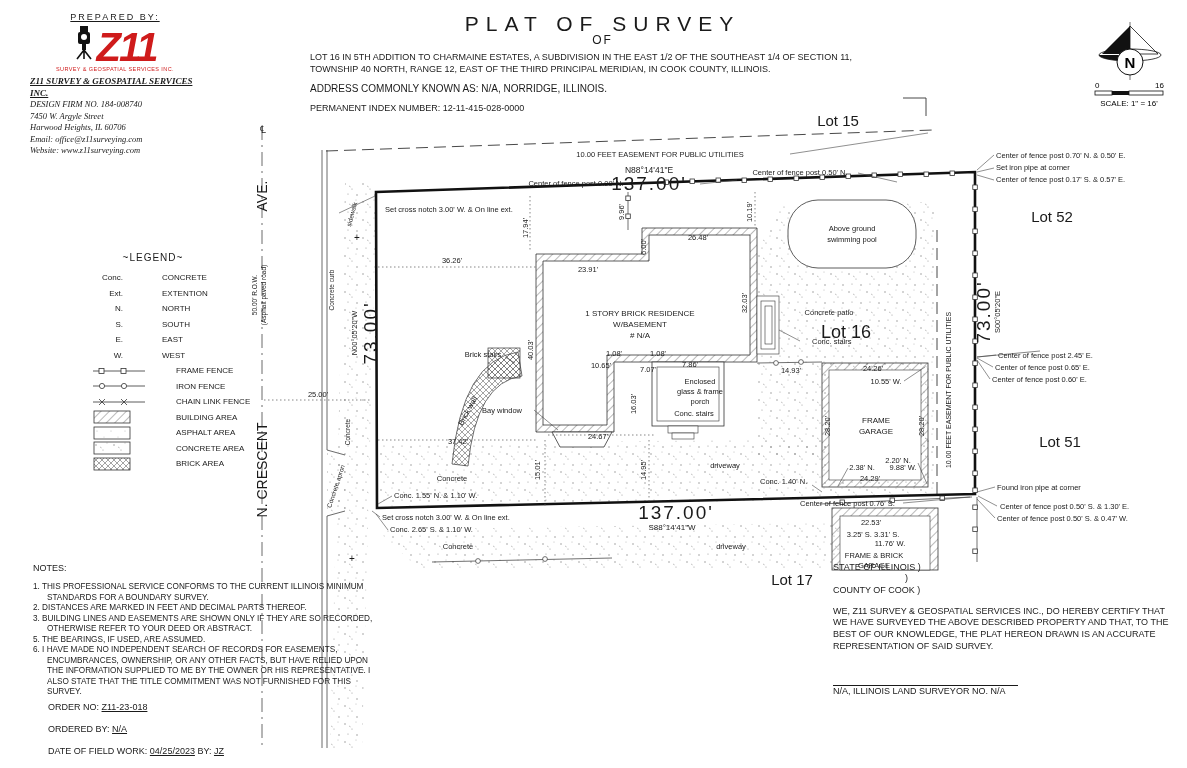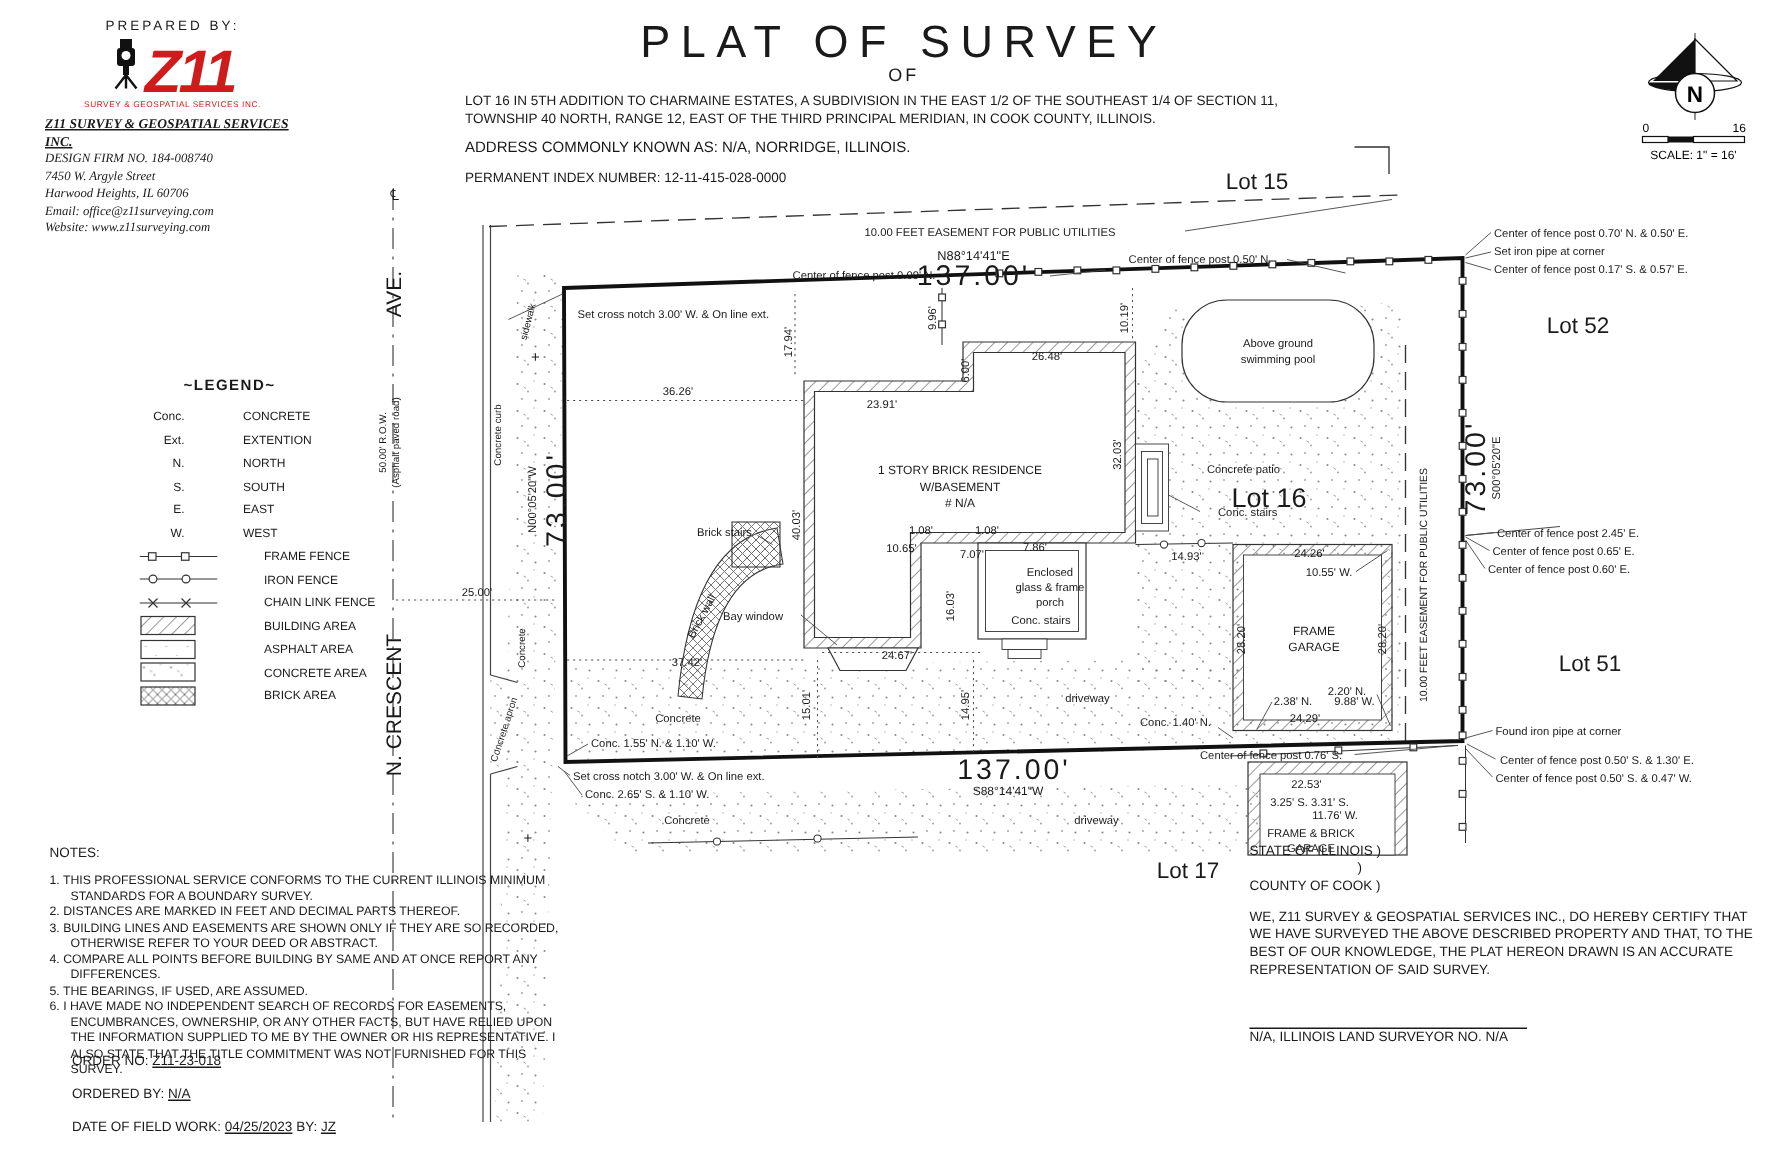--- a/index.html
+++ b/index.html
@@ -1,36 +1,36 @@
 <!DOCTYPE html>
 <html><head>
 <meta charset="utf-8">
 <style>
   html,body{margin:0;padding:0;}
   body{width:1187px;height:768px;position:relative;background:#ffffff;
        font-family:"Liberation Sans",sans-serif;color:#1a1a1a;overflow:hidden;}
   .abs{position:absolute;}
   
   #header{left:30px;top:12px;width:170px;}
-  .prepared{font-size:9px;text-align:center;letter-spacing:2px;}
+  .prepared{font-size:9px;text-align:center;letter-spacing:2px;text-decoration:underline;}
   .logo-row{display:flex;align-items:flex-end;justify-content:center;gap:3px;margin-top:2px;}
   .z11{color:#cf1b1b;font-size:40px;font-weight:bold;font-style:italic;line-height:0.85;letter-spacing:-2px;}
   .logo-sub{color:#cf1b1b;font-size:5.5px;text-align:center;letter-spacing:0.4px;margin-top:2px;}
   .firm{font-family:"Liberation Serif",serif;font-style:italic;text-align:left;font-size:8.5px;line-height:1.35;margin-top:3px;}
   .firm-name{font-weight:bold;text-decoration:underline;font-size:9px;}
   
   #titleblock{left:310px;top:12px;width:585px;}
-  .plat-title{font-size:30px;letter-spacing:7px;text-align:center;white-space:nowrap;}
+  .plat-title{font-size:21px;letter-spacing:7px;text-align:center;white-space:nowrap;}
   .plat-of{font-size:12px;text-align:center;letter-spacing:2px;margin-top:-3px;}
   .legal{font-size:9px;margin-top:5px;line-height:1.3;}
   .addr{font-size:10px;margin-top:8px;}
   .pin{font-size:9px;margin-top:9px;}
   
   #legend{left:93px;top:252px;width:185px;}
-  .legend-title{font-size:10px;text-align:center;margin-bottom:7px;letter-spacing:1px;width:120px;font-weight:bold;}
+  .legend-title{font-size:10px;text-align:center;margin-bottom:7px;letter-spacing:1px;width:120px;}
   .lg-row{display:flex;align-items:center;height:15.5px;font-size:8px;gap:25px;}
   .lg-abbr{width:44px;text-align:right;padding-right:14px;box-sizing:border-box;}
   .lg-sym{width:58px;display:flex;align-items:center;}
   
   #notes{left:33px;top:563px;width:348px;}
   .notes-title{font-size:9px;margin-bottom:9px;}
   .note{font-size:8.2px;line-height:1.28;padding-left:14px;text-indent:-14px;}
   #order{left:48px;top:690px;}
   .order-line{font-size:9px;margin-top:12px;}
   .uline{text-decoration:underline;}
@@ -462,21 +462,20 @@
     </span>
       <span>BRICK AREA</span>
   </div>
 </div>
 
 <div id="notes" class="abs">
   <div class="notes-title">NOTES:</div>
   <div class="note">1. THIS PROFESSIONAL SERVICE CONFORMS TO THE CURRENT ILLINOIS MINIMUM STANDARDS FOR A BOUNDARY SURVEY.</div>
   <div class="note">2. DISTANCES ARE MARKED IN FEET AND DECIMAL PARTS THEREOF.</div>
   <div class="note">3. BUILDING LINES AND EASEMENTS ARE SHOWN ONLY IF THEY ARE SO RECORDED, OTHERWISE REFER TO YOUR DEED OR ABSTRACT.</div>
-  <div class="note">4. COMPARE ALL POINTS BEFORE BUILDING BY SAME AND AT ONCE REPORT ANY DIFFERENCES.</div>
   <div class="note">5. THE BEARINGS, IF USED, ARE ASSUMED.</div>
   <div class="note">6. I HAVE MADE NO INDEPENDENT SEARCH OF RECORDS FOR EASEMENTS, ENCUMBRANCES, OWNERSHIP, OR ANY OTHER FACTS, BUT HAVE RELIED UPON THE INFORMATION SUPPLIED TO ME BY THE OWNER OR HIS REPRESENTATIVE. I ALSO STATE THAT THE TITLE COMMITMENT WAS NOT FURNISHED FOR THIS SURVEY.</div>
 </div>
 
 <div id="order" class="abs">
   <div class="order-line">
     <span>ORDER NO:</span>
     <span class="uline">Z11-23-018</span>
   </div>
   <div class="order-line">

